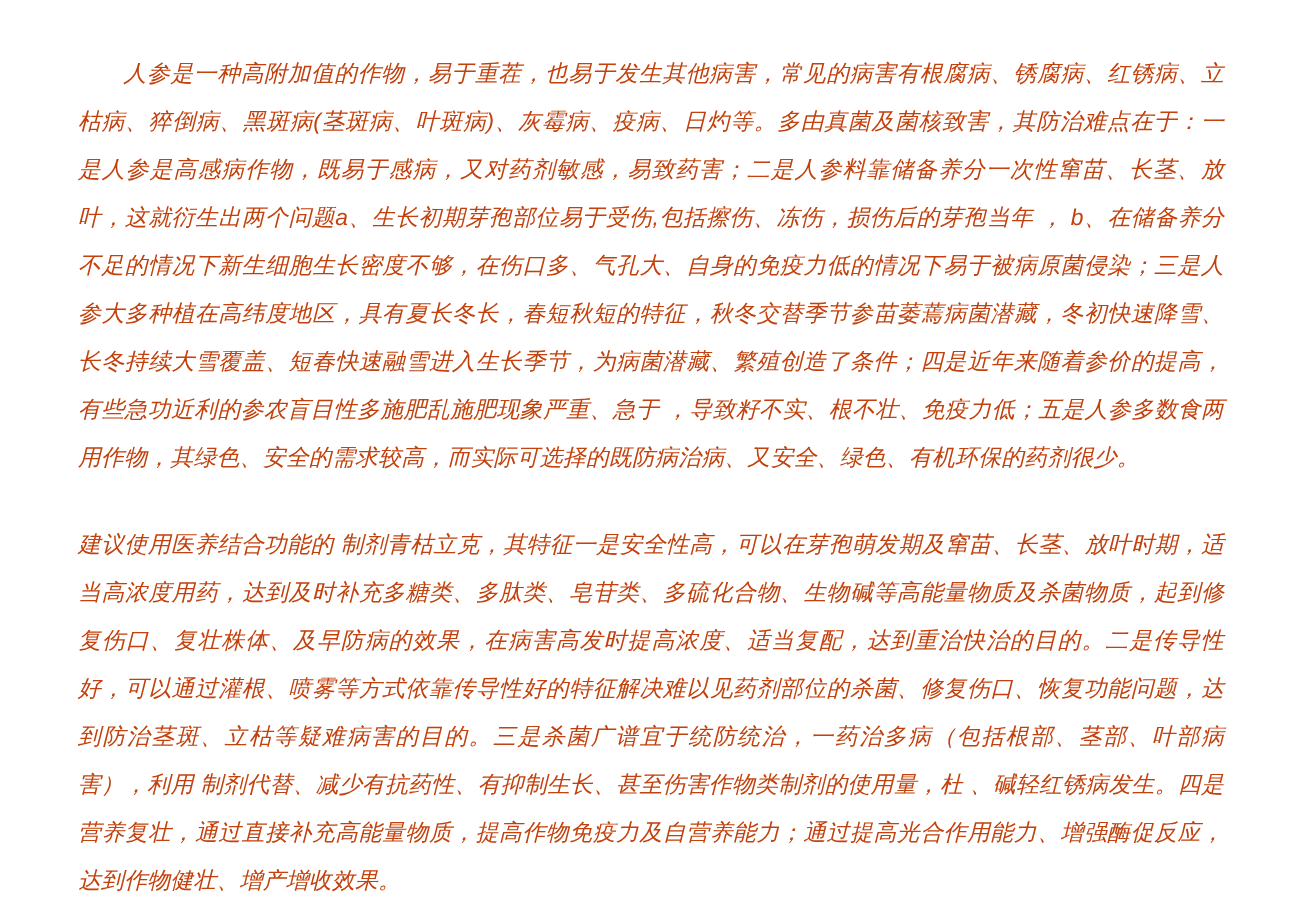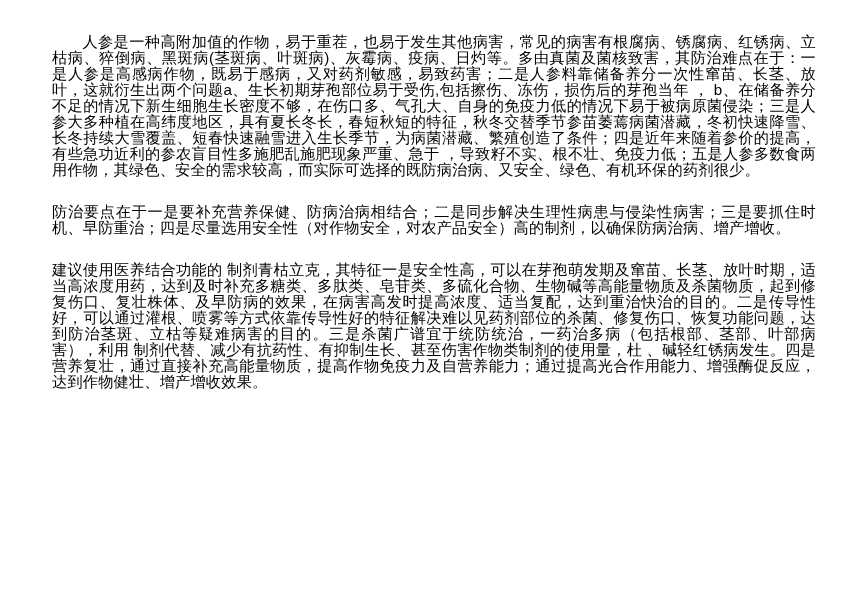--- a/index.html
+++ b/index.html
@@ -16,34 +16,34 @@
   }
   .page {
     box-sizing: border-box;
     width: 868px;
     height: 604px;
     padding: 34px 52px 10px 52px;
     background: #ffffff;
   }
   .para {
     font-size: 15.2px;
-    line-height: 16px;
+    line-height: 32px;
     text-align: justify;
     text-justify: inter-ideograph;
     letter-spacing: 0.2px;
-    color: #000000;
+    color: #c2410c;
     margin: 0;
+    font-style: italic;
   }
   .para + .para {
     margin-top: 26px;
   }
   .para-indent {
     text-indent: 2em;
   }
 </style>
 </head>
 <body>
 
 <div class="page">
   <p class="para para-indent">人参是一种高附加值的作物，易于重茬，也易于发生其他病害，常见的病害有根腐病、锈腐病、红锈病、立枯病、猝倒病、黑斑病(茎斑病、叶斑病)、灰霉病、疫病、日灼等。多由真菌及菌核致害，其防治难点在于：一是人参是高感病作物，既易于感病，又对药剂敏感，易致药害；二是人参料靠储备养分一次性窜苗、长茎、放叶，这就衍生出两个问题a、生长初期芽孢部位易于受伤,包括擦伤、冻伤，损伤后的芽孢当年 ， b、在储备养分不足的情况下新生细胞生长密度不够，在伤口多、气孔大、自身的免疫力低的情况下易于被病原菌侵染；三是人参大多种植在高纬度地区，具有夏长冬长，春短秋短的特征，秋冬交替季节参苗萎蔫病菌潜藏，冬初快速降雪、长冬持续大雪覆盖、短春快速融雪进入生长季节，为病菌潜藏、繁殖创造了条件；四是近年来随着参价的提高，有些急功近利的参农盲目性多施肥乱施肥现象严重、急于 ，导致籽不实、根不壮、免疫力低；五是人参多数食两用作物，其绿色、安全的需求较高，而实际可选择的既防病治病、又安全、绿色、有机环保的药剂很少。</p>
-  <p class="para">防治要点在于一是要补充营养保健、防病治病相结合；二是同步解决生理性病患与侵染性病害；三是要抓住时机、早防重治；四是尽量选用安全性（对作物安全，对农产品安全）高的制剂，以确保防病治病、增产增收。</p>
   <p class="para">建议使用医养结合功能的 制剂青枯立克，其特征一是安全性高，可以在芽孢萌发期及窜苗、长茎、放叶时期，适当高浓度用药，达到及时补充多糖类、多肽类、皂苷类、多硫化合物、生物碱等高能量物质及杀菌物质，起到修复伤口、复壮株体、及早防病的效果，在病害高发时提高浓度、适当复配，达到重治快治的目的。二是传导性好，可以通过灌根、喷雾等方式依靠传导性好的特征解决难以见药剂部位的杀菌、修复伤口、恢复功能问题，达到防治茎斑、立枯等疑难病害的目的。三是杀菌广谱宜于统防统治，一药治多病（包括根部、茎部、叶部病害），利用 制剂代替、减少有抗药性、有抑制生长、甚至伤害作物类制剂的使用量，杜 、碱轻红锈病发生。四是营养复壮，通过直接补充高能量物质，提高作物免疫力及自营养能力；通过提高光合作用能力、增强酶促反应，达到作物健壮、增产增收效果。</p>
 </div>
 
 </body></html>

